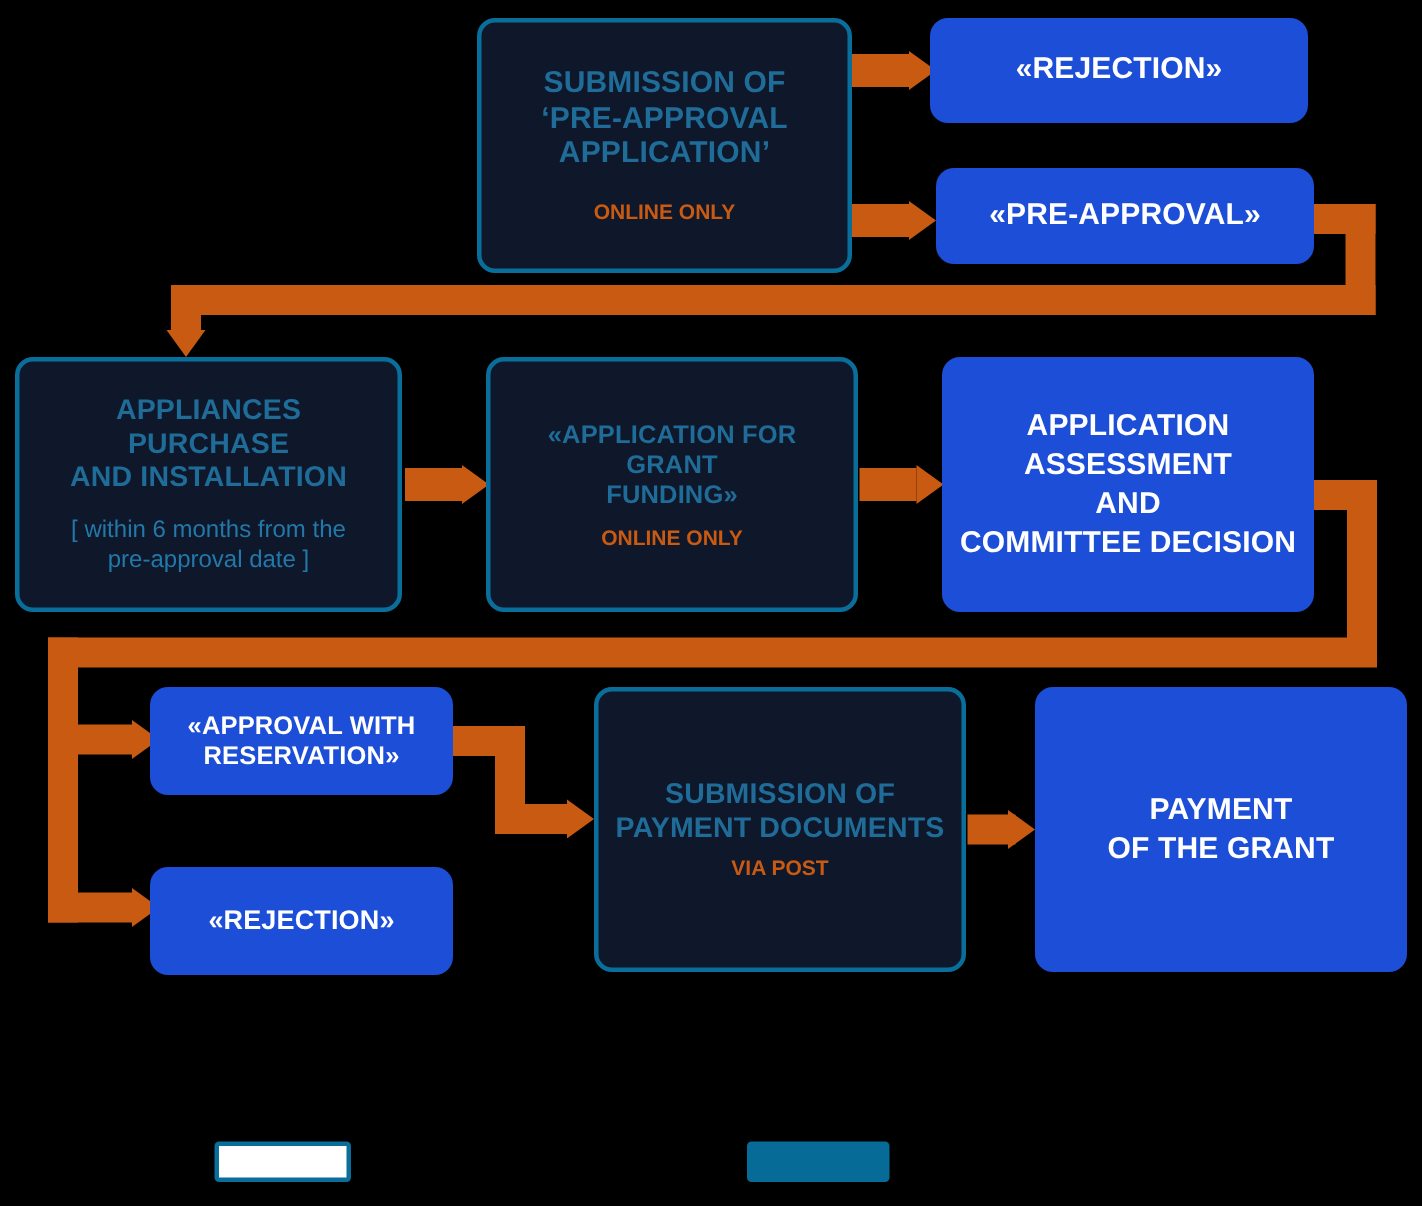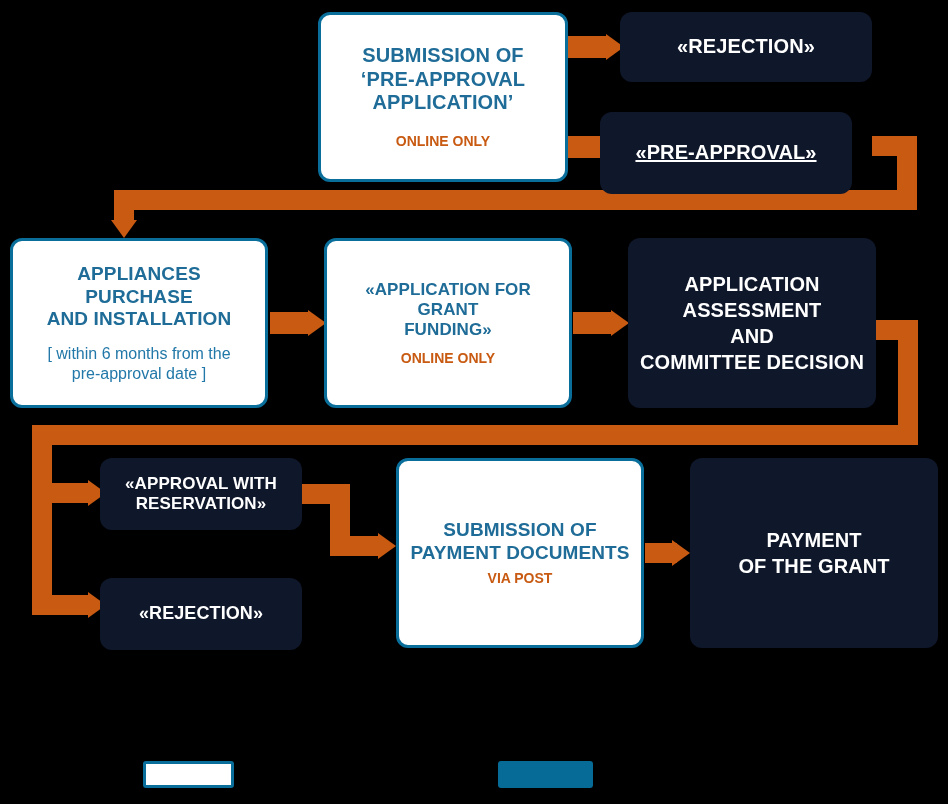--- a/index.html
+++ b/index.html
@@ -22,26 +22,26 @@
     box-sizing: border-box;
     display: flex;
     flex-direction: column;
     align-items: center;
     justify-content: center;
     text-align: center;
     border-radius: 12px;
     z-index: 3;
   }
   .node.white {
-    background: #ffffff;
+    background: #0f172a;
     border: 3px solid #0A6E9B;
     color: #1E6C97;
   }
   .node.blue {
-    background: #0f172a;
+    background: #1d4ed8;
     border: none;
     color: #FFFFFF;
   }
   .node .title {
     font-weight: bold;
     letter-spacing: .1px;
     line-height: 1.18;
     white-space: pre-line;
   }
   .node .sub {
@@ -147,21 +147,21 @@
     <div class="title" style="font-size:20px;">SUBMISSION OF
 ‘PRE-APPROVAL
 APPLICATION’</div>
     <div class="sub" style="font-size:14px; margin-top:18px;">ONLINE ONLY</div>
   </div>
 
   <div class="node blue" style="left:620px; top:12px; width:252px; height:70px;">
     <div class="title" style="font-size:20px;">«REJECTION»</div>
   </div>
 
-  <div class="node blue" style="left:600px; top:112px; width:252px; height:82px;text-decoration:underline;">
+  <div class="node blue" style="left:624px; top:112px; width:252px; height:64px;">
     <div class="title" style="font-size:20px;">«PRE-APPROVAL»</div>
   </div>
 
   <div class="node white" style="left:10px; top:238px; width:258px; height:170px; padding:8px 22px;">
     <div class="title" style="font-size:19px;">APPLIANCES PURCHASE
 AND INSTALLATION</div>
     <div class="note" style="font-size:16px; margin-top:14px;">[ within 6 months from the
 pre-approval date ]</div>
   </div>
 

